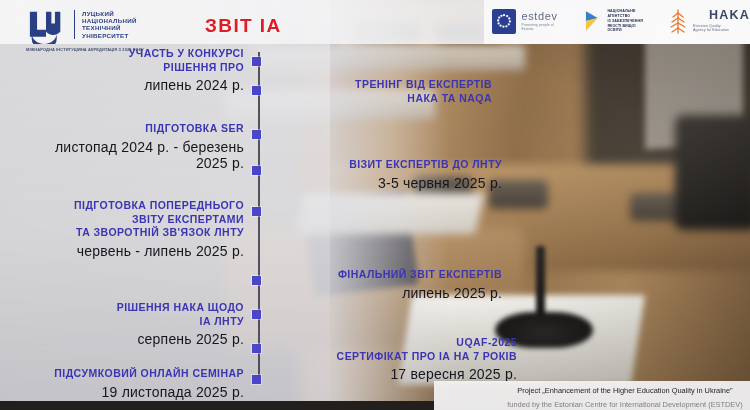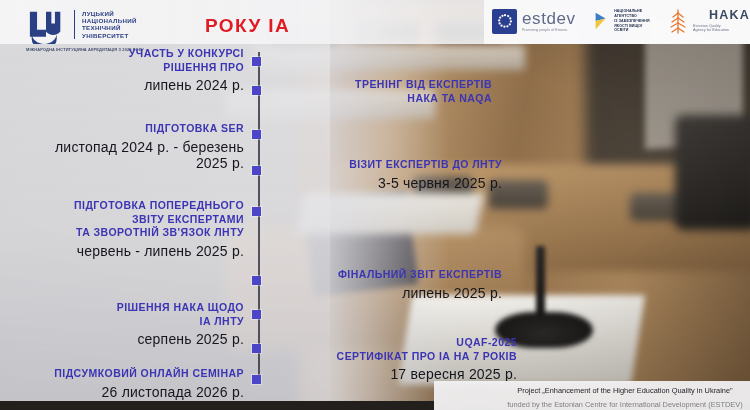--- a/index.html
+++ b/index.html
@@ -75,21 +75,21 @@
   
   .title{position:absolute;left:205px;top:15px;font-size:19px;font-weight:bold;
     color:#e01b24;letter-spacing:1.4px;text-shadow:0 1px 2px rgba(255,255,255,.55);}
 
   
   .plogos{position:absolute;left:492px;top:8px;display:flex;align-items:center;gap:18px;}
   .plogo{display:flex;align-items:center;gap:5px;}
   .estdev-sq{width:25px;height:25px;background:#2a3f8f;border-radius:2px;
     display:flex;align-items:center;justify-content:center;}
   .estdev-txt{display:flex;flex-direction:column;line-height:1;}
-  .estdev-name{font-size:17px;color:#5f6a8a;letter-spacing:.6px;}
+  .estdev-name{font-size:11px;color:#5f6a8a;letter-spacing:.6px;}
   .estdev-tag{font-size:3.4px;color:#7b8398;margin-top:2px;letter-spacing:.1px;}
   .nazyavo{display:flex;align-items:center;gap:4px;}
   .nazyavo-txt{display:flex;flex-direction:column;gap:.5px;}
   .nazyavo-txt span{font-size:3.6px;font-weight:bold;color:#1b2a4a;line-height:4.4px;letter-spacing:.1px;}
   .haka-txt{display:flex;flex-direction:column;line-height:1;}
   .haka-name{font-size:12.5px;font-weight:bold;color:#3a4a63;letter-spacing:1.2px;padding-left:16px;}
   .haka-tag{font-size:3.8px;color:#6b7689;margin-top:2px;line-height:4.6px;}
 
   
   .tl-line{position:absolute;left:258px;top:52px;width:1.6px;height:330px;
@@ -155,21 +155,21 @@
     </svg>
     <div class="lntu-names">
       <span>ЛУЦЬКИЙ</span>
       <span>НАЦІОНАЛЬНИЙ</span>
       <span>ТЕХНІЧНИЙ</span>
       <span>УНІВЕРСИТЕТ</span>
     </div>
   </div>
   <div class="lntu-sub">МІЖНАРОДНА ІНСТИТУЦІЙНА АКРЕДИТАЦІЯ З 2025 РОКУ</div>
 
-  <div class="title">РОКУ ІА</div>
+  <div class="title">ЗВІТ ІА</div>
 
   <div class="plogos">
 
     <div class="plogo">
       <div class="estdev-sq">
         <svg width="18" height="18" viewBox="0 0 24 24">
           <g fill="#ffffff">
             <circle cx="12" cy="4.2" r="1.5"></circle>
               <circle cx="16.2" cy="5.4" r="1.5"></circle>
             <circle cx="19" cy="8.6" r="1.5"></circle>
@@ -298,21 +298,21 @@
       <div>UQAF-2025</div>
       <div>СЕРТИФІКАТ ПРО ІА НА 7 РОКІВ</div>
     </div>
     <div class="dt">17 вересня 2025 р.</div>
   </div>
 
   <div class="item left" style="left:24px;top:367px;width:220px;">
     <div class="hl">
       <div>ПІДСУМКОВИЙ ОНЛАЙН СЕМІНАР</div>
     </div>
-    <div class="dt">26 листопада 2026 р.</div>
+    <div class="dt">19 листопада 2025 р.</div>
   </div>
 
   <div class="bottomstrip"></div>
   <div class="caption">
     <p>Project „Enhancement of the Higher Education Quality in Ukraine"</p>
     <p class="l2">funded by the Estonian Centre for International Development (ESTDEV)</p>
   </div>
 
 </div>
 

